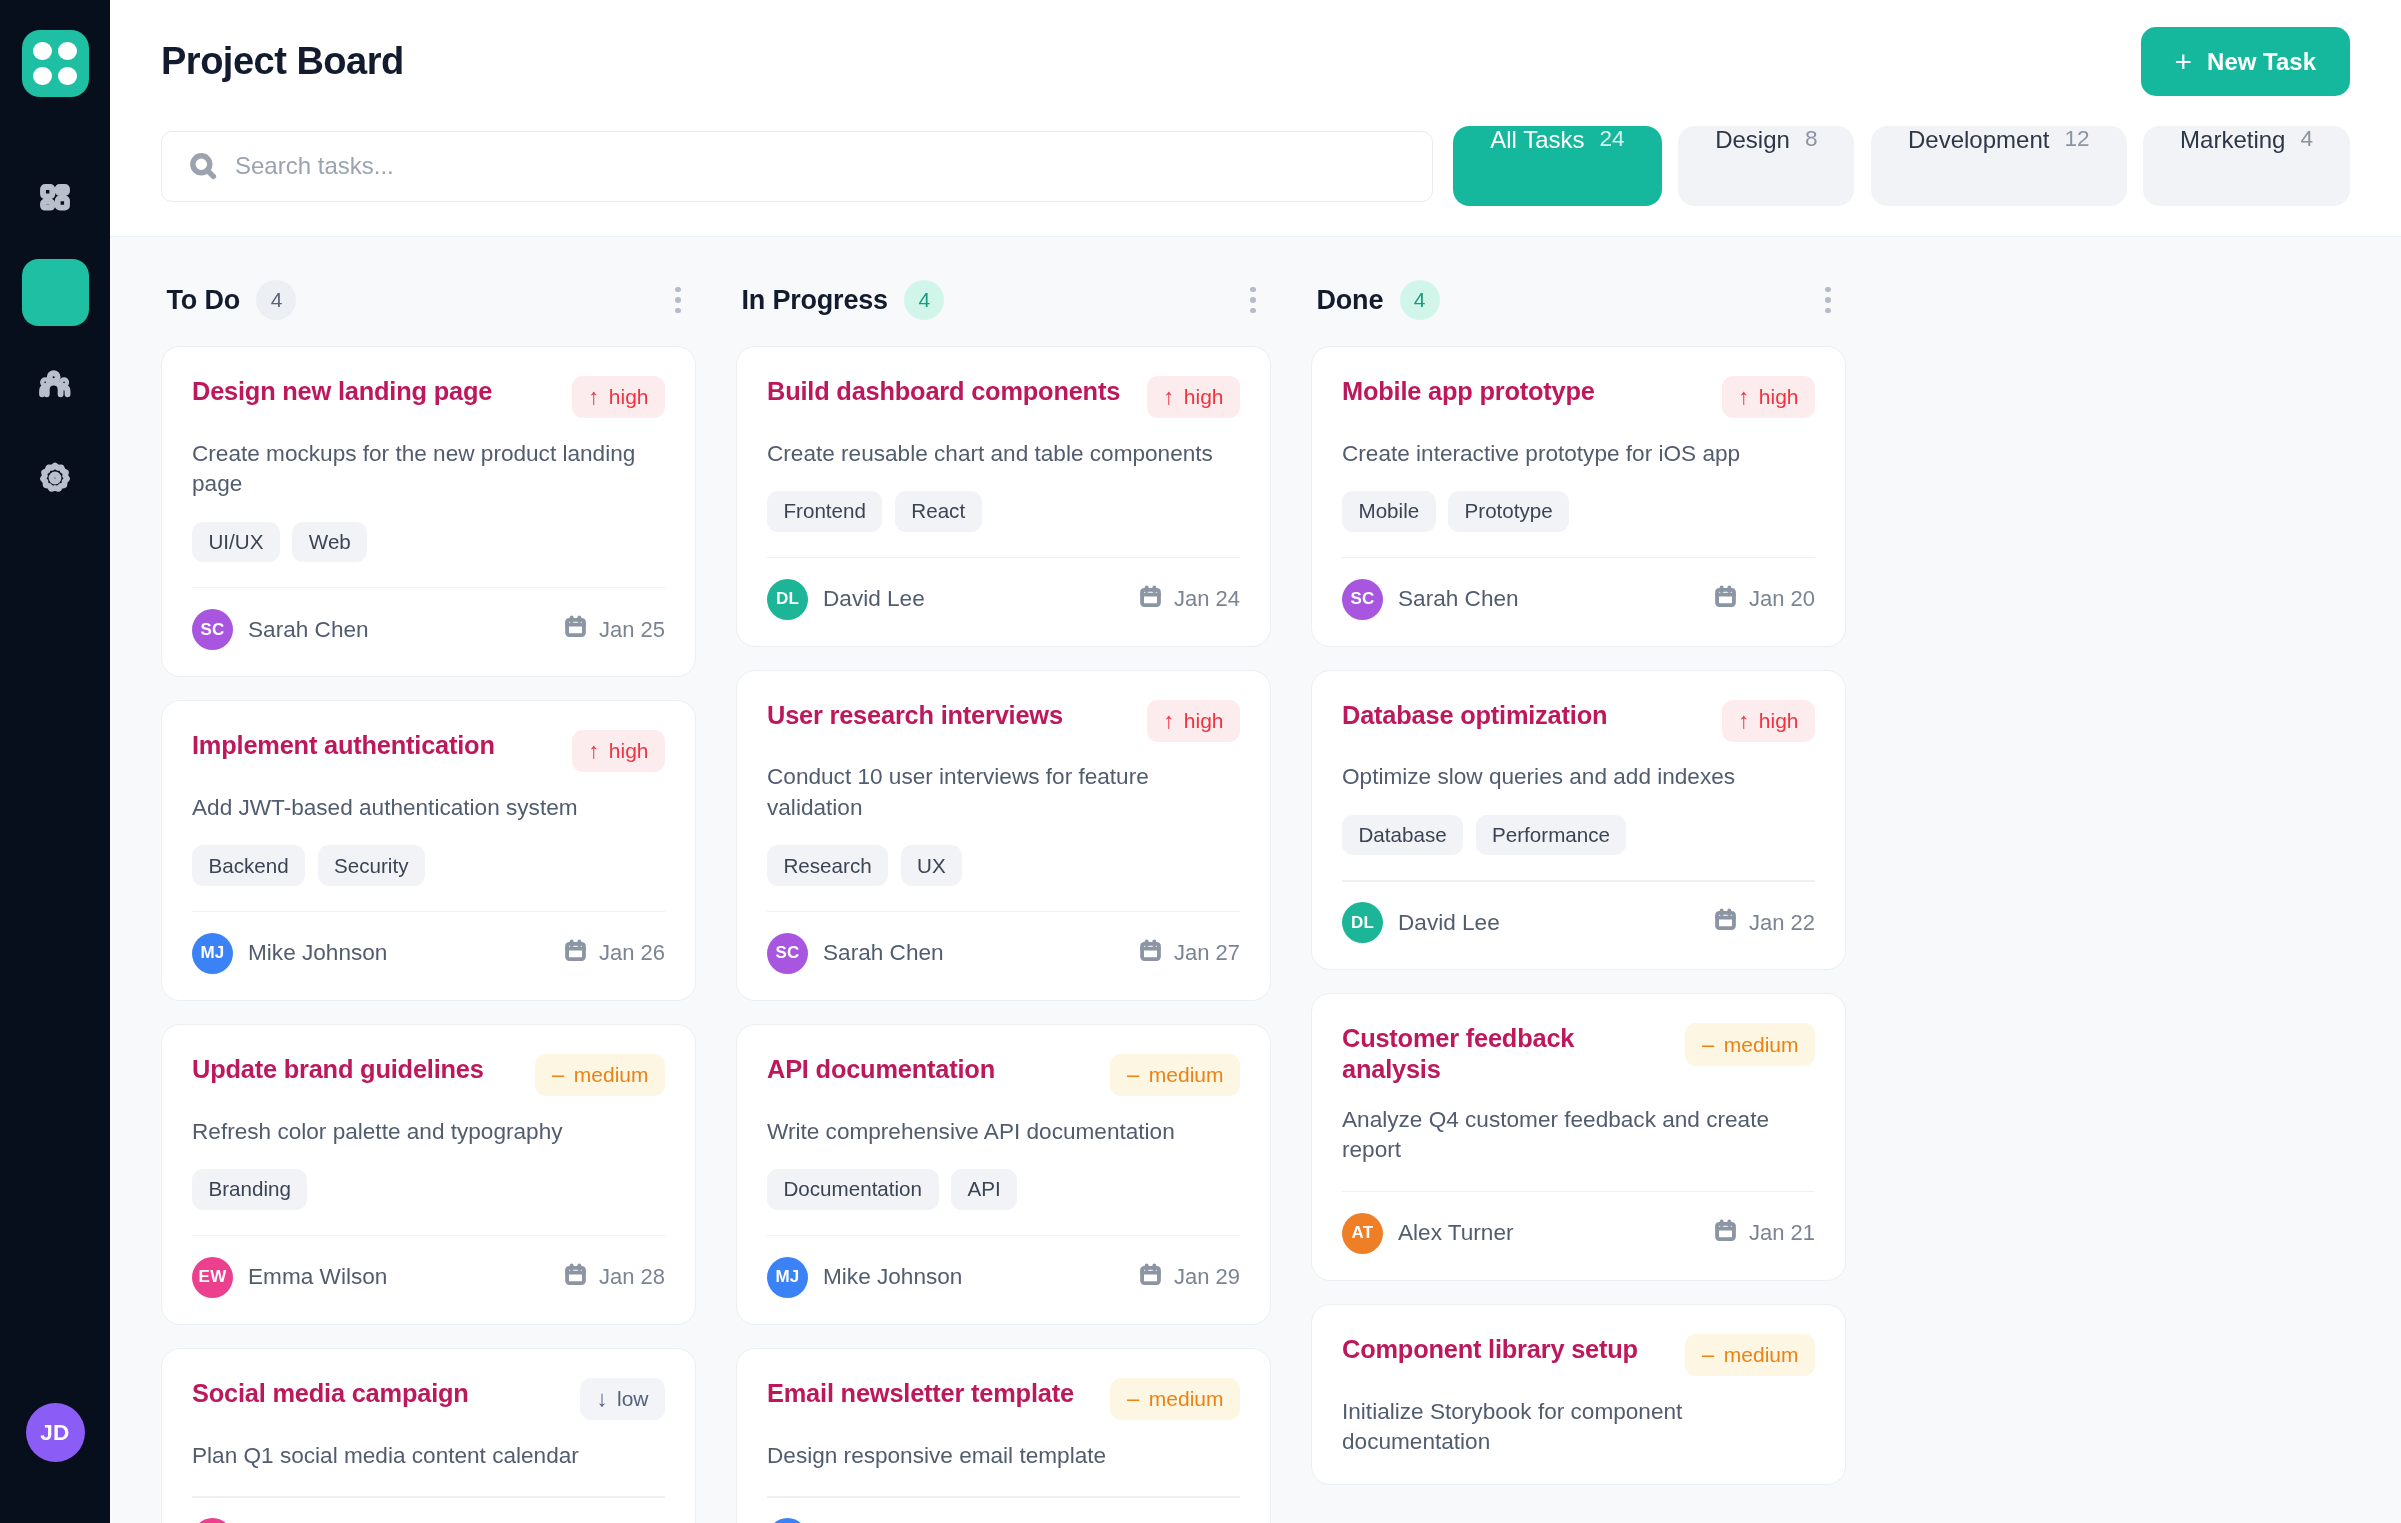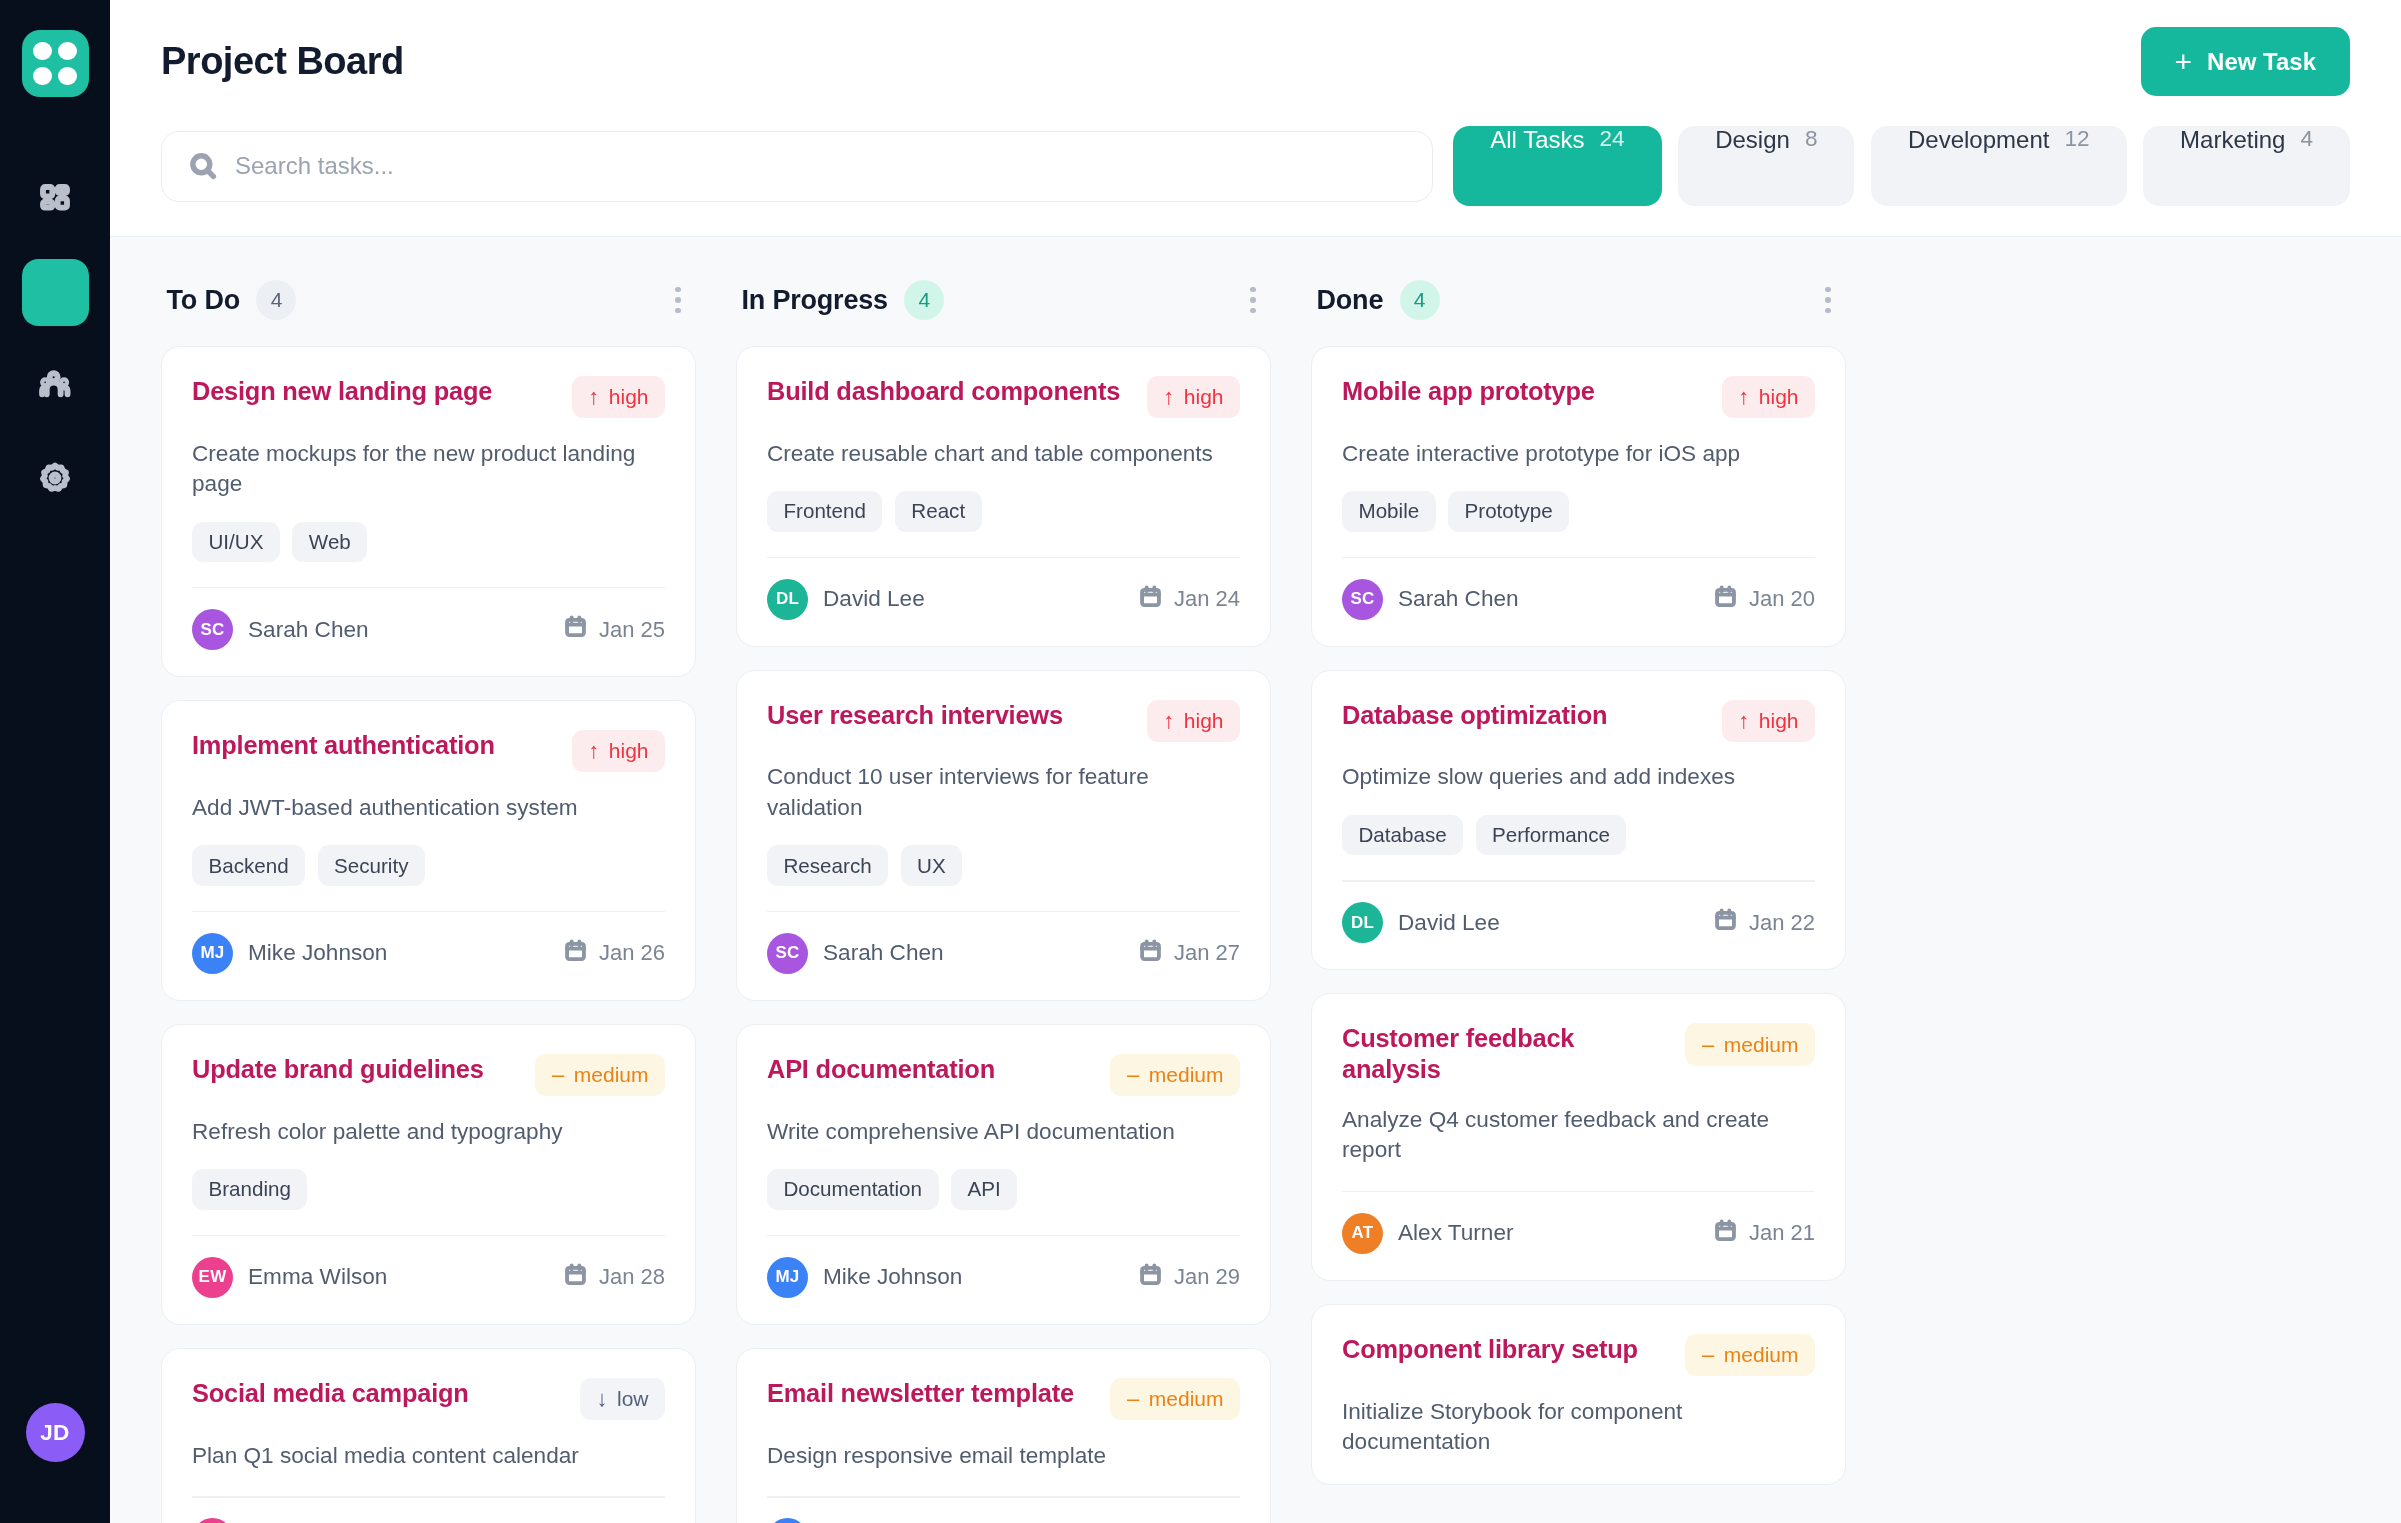--- a/index.html
+++ b/index.html
@@ -57,21 +57,21 @@
     height:69px; padding:0 34px;
     font-size:24px; font-weight:600;
     display:flex; align-items:center; gap:15px;
     cursor:pointer; font-family:inherit;
   }
   .plus { font-size:30px; font-weight:400; line-height:0.8; }
 
   .topbar-row2 { display:flex; align-items:center; gap:20.6px; margin-top:30px; padding-bottom:30px; }
   .search-wrap {
     flex:1; height:71px;
-    background:#fff; border:1.4px solid #e8ecf1; border-radius:18px;
+    background:#fff; border:1.4px solid #e8ecf1; border-radius:11px;
     display:flex; align-items:center; gap:18px; padding:0 26px;
   }
   .search-wrap svg { width:29px; height:29px; stroke:#9aa3af; stroke-width:4.5; fill:none;
                      stroke-linecap:round; }
   .search-input {
     border:none; outline:none; background:transparent;
     font-size:24px; color:#1d2433; font-family:inherit; flex:1;
   }
   .search-input::placeholder { color:#9aa3af; }
 

